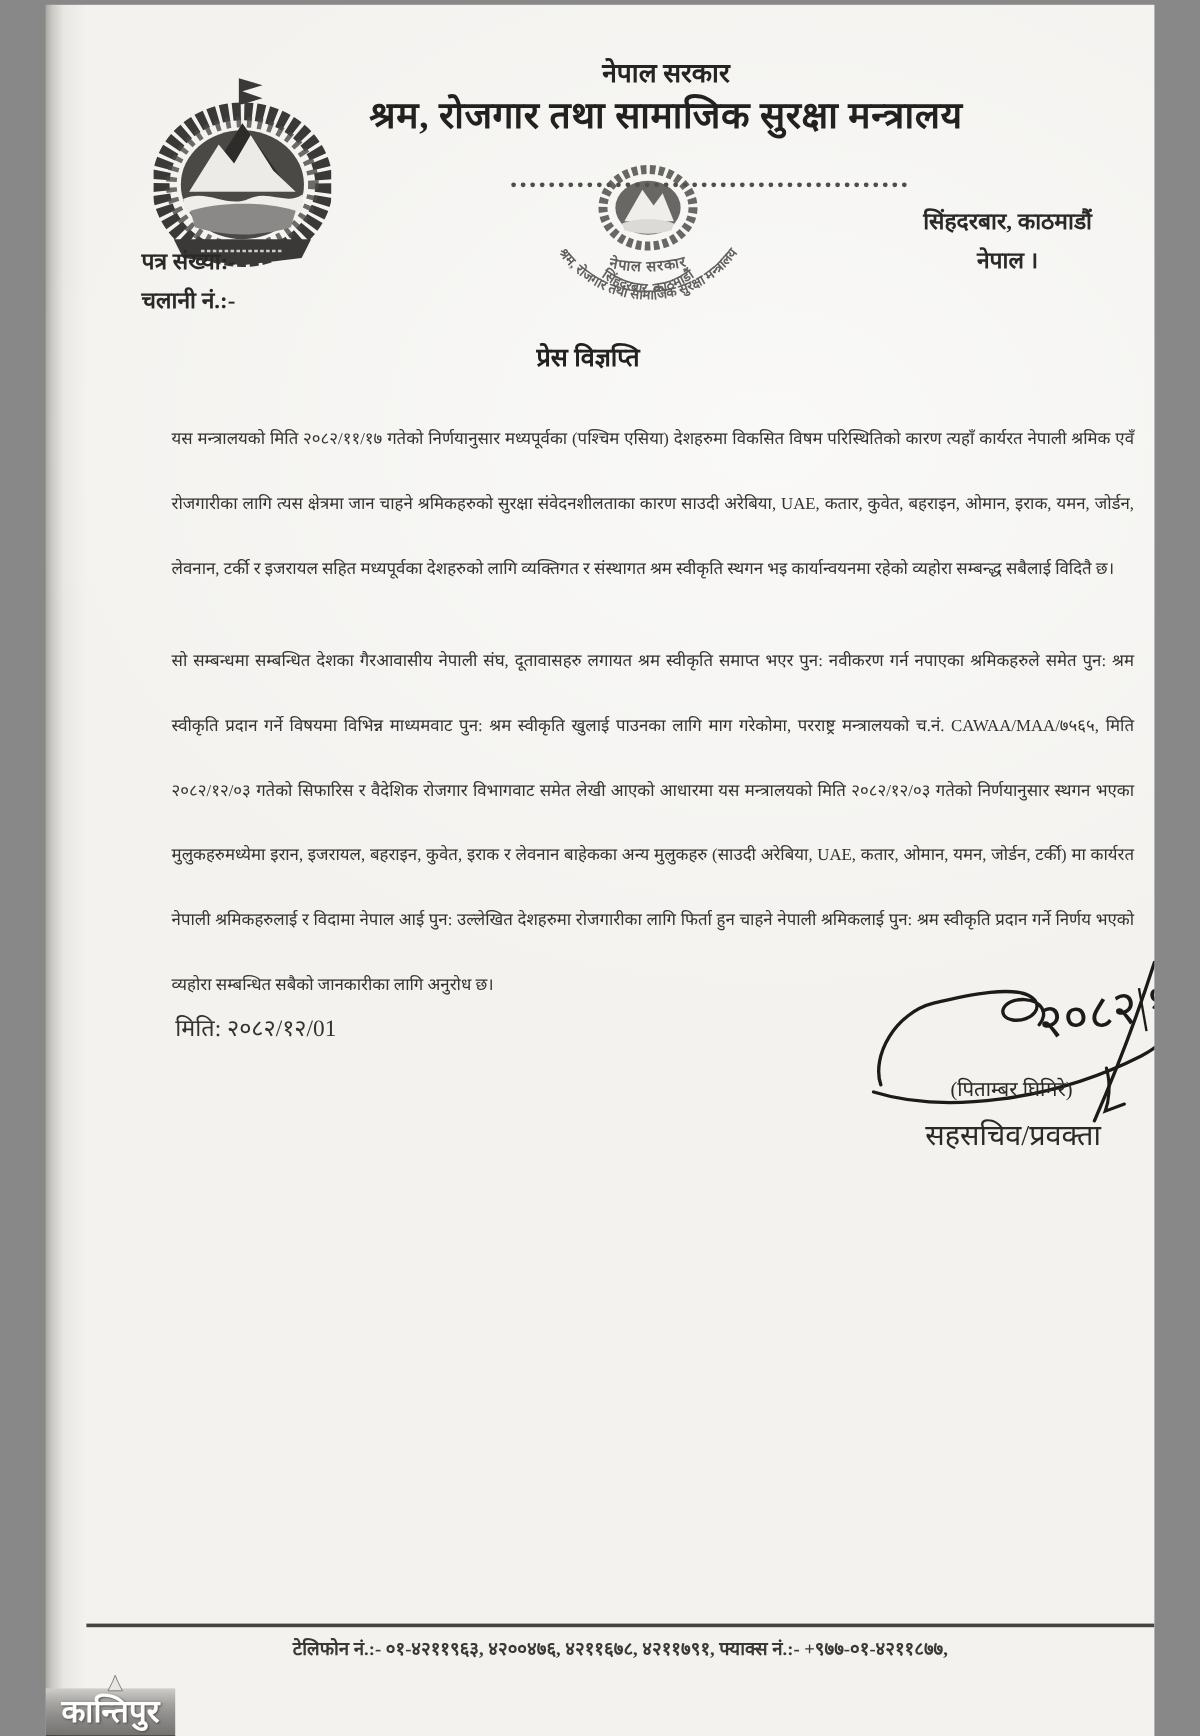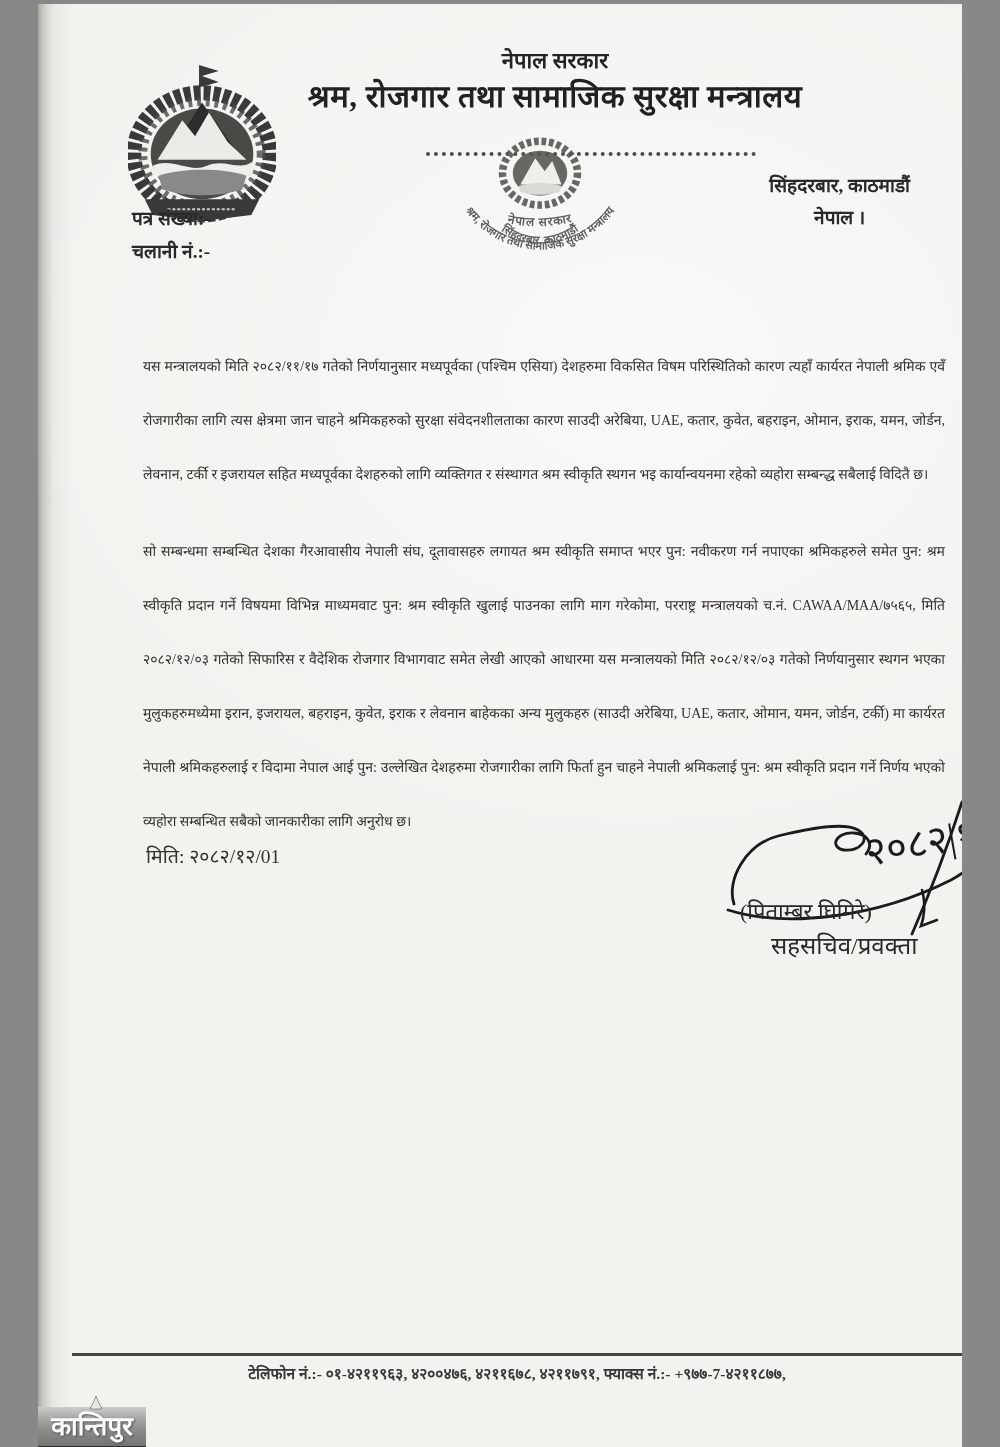--- a/index.html
+++ b/index.html
@@ -15,32 +15,32 @@
   .hdr-gov{position:absolute; left:110px; right:0; top:40px; text-align:center;
     font-size:22px; font-weight:bold; color:#262422;}
   .hdr-min{position:absolute; left:110px; right:0; top:70px; text-align:center;
     font-size:31px; font-weight:bold; color:#232120; letter-spacing:0.5px;}
   .emblem{position:absolute; left:90px; top:58px; width:148px; height:172px;}
   .dotted{position:absolute; left:388px; top:148px; width:330px; height:0;
     border-top:4px dotted #4f4d4a;}
   .seal{position:absolute; left:392px; top:126px; width:220px; height:150px; opacity:0.88;}
   .addr{position:absolute; right:52px; top:166px; text-align:center;
     font-size:19px; font-weight:bold; line-height:32px; color:#2b2927;}
-  .refs{position:absolute; left:94px; top:198px; font-size:19px; font-weight:bold;
+  .refs{position:absolute; left:80px; top:198px; font-size:19px; font-weight:bold;
     line-height:33px; color:#2b2927;}
   .doc-title{position:absolute; left:0; right:20px; top:279px; text-align:center;
     font-size:21px; font-weight:600; color:#242220;}
   .para{position:absolute; left:105px; width:802px; margin:0;
     font-size:14px; line-height:54px; text-align:justify; color:#34322f;}
   .p1{top:336px;}
   .p2{top:521px;}
   .date-line{position:absolute; left:108px; top:838px; font-size:19.5px; color:#34322f;}
   .sambat-line{position:absolute; left:105px; top:893px; font-size:19.5px; color:#34322f;}
   .sig-svg{position:absolute; left:678px; top:788px; width:312px; height:150px;}
-  .sig-name{position:absolute; left:702px; top:891px; font-size:22px; color:#2b2927;}
+  .sig-name{position:absolute; left:754px; top:891px; font-size:17px; color:#2b2927;}
   .pen-mark{position:absolute; left:880px; top:884px; width:22px; height:42px;}
   .sig-title{position:absolute; left:733px; top:924px; font-size:24px; color:#2b2927;}
   .f-rule{position:absolute; left:34px; right:0; top:1349px; height:0;
     border-top:3px solid #454340;}
   .f1{position:absolute; left:34px; right:0; top:1358px; text-align:center;
     font-size:15.5px; font-weight:bold; color:#3a3836;}
   .f2{position:absolute; left:38px; right:4px; top:1384px; text-align:center;
     font-size:15.5px; font-weight:bold; color:#3a3836;}
   .kantipur{position:absolute; left:0; top:1403px; width:108px; height:39px;
     background:linear-gradient(180deg,#cfcdca 0%,#a8a6a3 30%,#8d8c8a 60%,#74736f 100%);
@@ -97,20 +97,21 @@
   <div class="addr">
     <div>सिंहदरबार, काठमाडौं</div>
     <div>नेपाल ।</div>
   </div>
 
   <div class="refs">
     <div>पत्र संख्या:-</div>
     <div>चलानी नं.:-</div>
   </div>
 
+  <div class="doc-title">प्रेस विज्ञप्ति</div>
 
   <p class="para p1">यस मन्त्रालयको मिति २०८२/११/१७ गतेको निर्णयानुसार मध्यपूर्वका (पश्चिम एसिया) देशहरुमा विकसित विषम परिस्थितिको कारण त्यहाँ कार्यरत नेपाली श्रमिक एवँ रोजगारीका लागि त्यस क्षेत्रमा जान चाहने श्रमिकहरुको सुरक्षा संवेदनशीलताका कारण साउदी अरेबिया, UAE, कतार, कुवेत, बहराइन, ओमान, इराक, यमन, जोर्डन, लेवनान, टर्की र इजरायल सहित मध्यपूर्वका देशहरुको लागि व्यक्तिगत र संस्थागत श्रम स्वीकृति स्थगन भइ कार्यान्वयनमा रहेको व्यहोरा सम्बन्द्ध सबैलाई विदितै छ।</p>
   <p class="para p2">सो सम्बन्धमा सम्बन्धित देशका गैरआवासीय नेपाली संघ, दूतावासहरु लगायत श्रम स्वीकृति समाप्त भएर पुन: नवीकरण गर्न नपाएका श्रमिकहरुले समेत पुन: श्रम स्वीकृति प्रदान गर्ने विषयमा विभिन्न माध्यमवाट पुन: श्रम स्वीकृति खुलाई पाउनका लागि माग गरेकोमा, परराष्ट्र मन्त्रालयको च.नं. CAWAA/MAA/७५६५, मिति २०८२/१२/०३ गतेको सिफारिस र वैदेशिक रोजगार विभागवाट समेत लेखी आएको आधारमा यस मन्त्रालयको मिति २०८२/१२/०३ गतेको निर्णयानुसार स्थगन भएका मुलुकहरुमध्येमा इरान, इजरायल, बहराइन, कुवेत, इराक र लेवनान बाहेकका अन्य मुलुकहरु (साउदी अरेबिया, UAE, कतार, ओमान, यमन, जोर्डन, टर्की) मा कार्यरत नेपाली श्रमिकहरुलाई र विदामा नेपाल आई पुन: उल्लेखित देशहरुमा रोजगारीका लागि फिर्ता हुन चाहने नेपाली श्रमिकलाई पुन: श्रम स्वीकृति प्रदान गर्ने निर्णय भएको व्यहोरा सम्बन्धित सबैको जानकारीका लागि अनुरोध छ।</p>
 
   <div class="date-line">मिति: २०८२/१२/01</div>
 
   <svg class="sig-svg" viewBox="0 0 312 150">
     <g fill="none" stroke="#1c1b1a" stroke-width="2.8" stroke-linecap="round">
       <path d="M 18,112 C 10,88 30,52 62,44 C 95,36 128,30 142,38 C 156,46 144,60 128,58 C 114,56 118,40 138,41 C 152,42 158,52 150,62"></path>
       <path d="M 12,118 C 70,136 160,126 235,88 C 250,80 258,72 262,64"></path>
@@ -118,21 +119,21 @@
     </g>
     <text x="152" y="74" font-size="40" fill="#1c1b1a" transform="rotate(-10 152 74)">२०८२|१२|३</text>
   </svg>
   <div class="sig-name">(पिताम्बर घिमिरे)</div>
   <svg class="pen-mark" viewBox="0 0 22 42">
     <path d="M4,2 C8,16 6,30 3,38 L19,32" fill="none" stroke="#1c1b1a" stroke-width="2.6" stroke-linecap="round"></path>
   </svg>
   <div class="sig-title">सहसचिव/प्रवक्ता</div>
 
   <div class="f-rule"></div>
-  <div class="f1">टेलिफोन नं.:- ०१-४२११९६३,  ४२००४७६,  ४२११६७८,  ४२११७९१, फ्याक्स नं.:- +९७७-7-४२११८७७,</div>
+  <div class="f1">टेलिफोन नं.:- ०१-४२११९६३,  ४२००४७६,  ४२११६७८,  ४२११७९१, फ्याक्स नं.:- +९७७-०१-४२११८७७,</div>
 
   <div class="kantipur">
     <svg class="stupa" viewBox="0 0 16 14">
       <path d="M8,0 L10,5 L12,9 L14,13 L2,13 L4,9 L6,5 Z" fill="#e9e7e4" stroke="#7a7977" stroke-width="0.8"></path>
     </svg>
     <span>कान्तिपुर</span>
   </div>
 
 </div>
 

